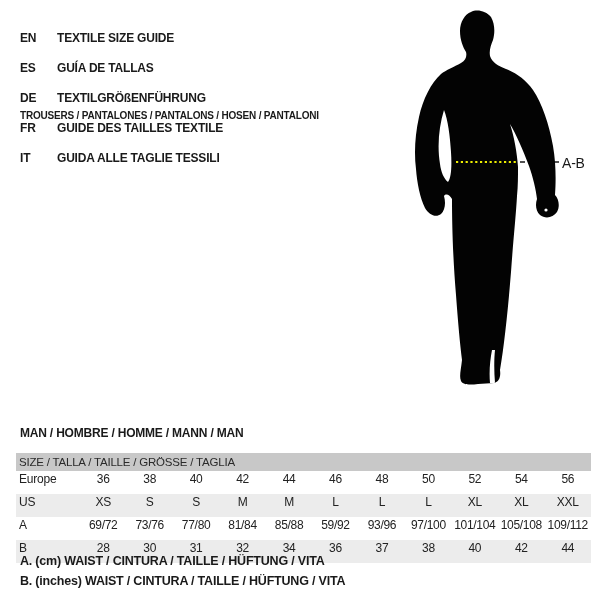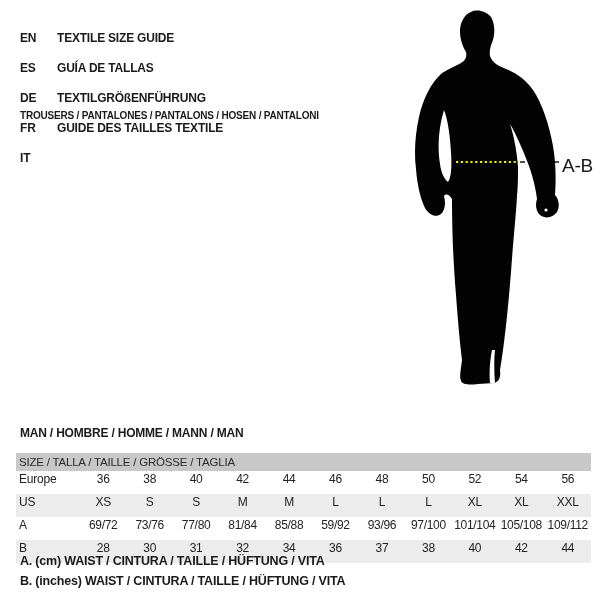--- a/index.html
+++ b/index.html
@@ -23,21 +23,21 @@
   .category-title {
     position: absolute; left: 20px; top: 110px;
     font-size: 10px; font-weight: bold; letter-spacing: -0.2px; white-space: nowrap;
   }
 
   
   .figure-wrap { position: absolute; left: 0; top: 0; width: 600px; height: 420px; }
   .figure-wrap svg { display: block; width: 600px; height: 420px; }
   .ab-label {
     position: absolute; left: 562px; top: 155px;
-    font-size: 19px; font-weight: normal; letter-spacing: -0.2px;
+    font-size: 14px; font-weight: normal; letter-spacing: -0.2px;
   }
 
   
   .section-title {
     position: absolute; left: 20px; top: 426px;
     font-size: 12px; font-weight: bold; letter-spacing: -0.2px; white-space: nowrap;
   }
 
   
   .size-table { position: absolute; left: 16px; top: 453px; width: 575px; }
@@ -76,20 +76,21 @@
     <div class="lang-row">
       <span class="lang-code">DE</span>
       <span class="lang-title">TEXTILGRÖßENFÜHRUNG</span>
     </div>
     <div class="lang-row">
       <span class="lang-code">FR</span>
       <span class="lang-title">GUIDE DES TAILLES TEXTILE</span>
     </div>
     <div class="lang-row">
       <span class="lang-code">IT</span>
+      <span class="lang-title">GUIDA ALLE TAGLIE TESSILI</span>
     </div>
   </div>
 
 <div class="category-title">TROUSERS / PANTALONES / PANTALONS / HOSEN / PANTALONI</div>
 
 <div class="figure-wrap">
   <svg viewBox="0 0 600 420" xmlns="http://www.w3.org/2000/svg">
 
     <line id="dash-line" x1="503" y1="162" x2="561" y2="162" stroke="#1a1a1a" stroke-width="1.3" stroke-dasharray="5 3.5"></line>
 

